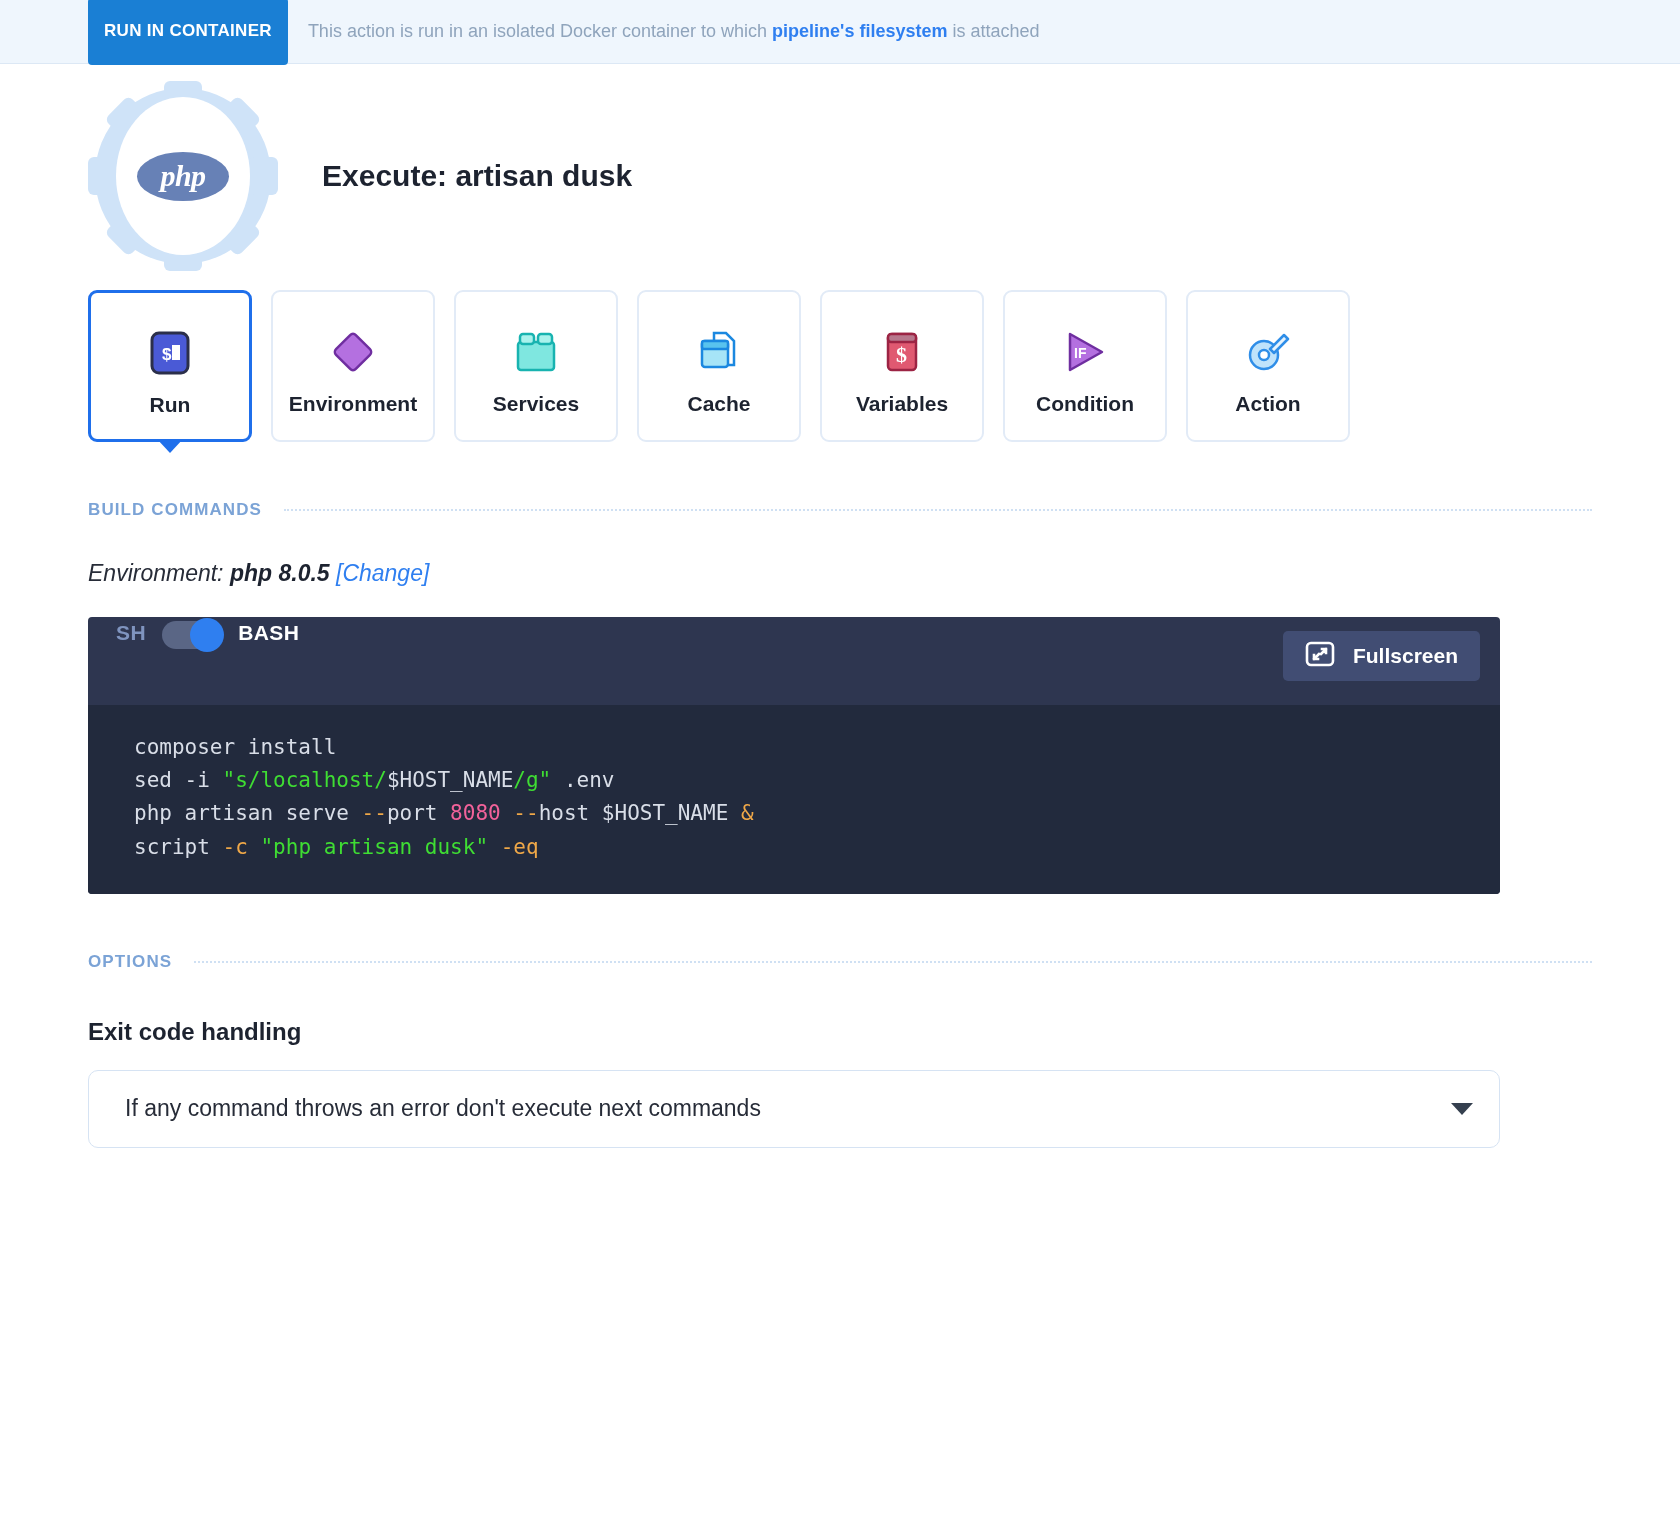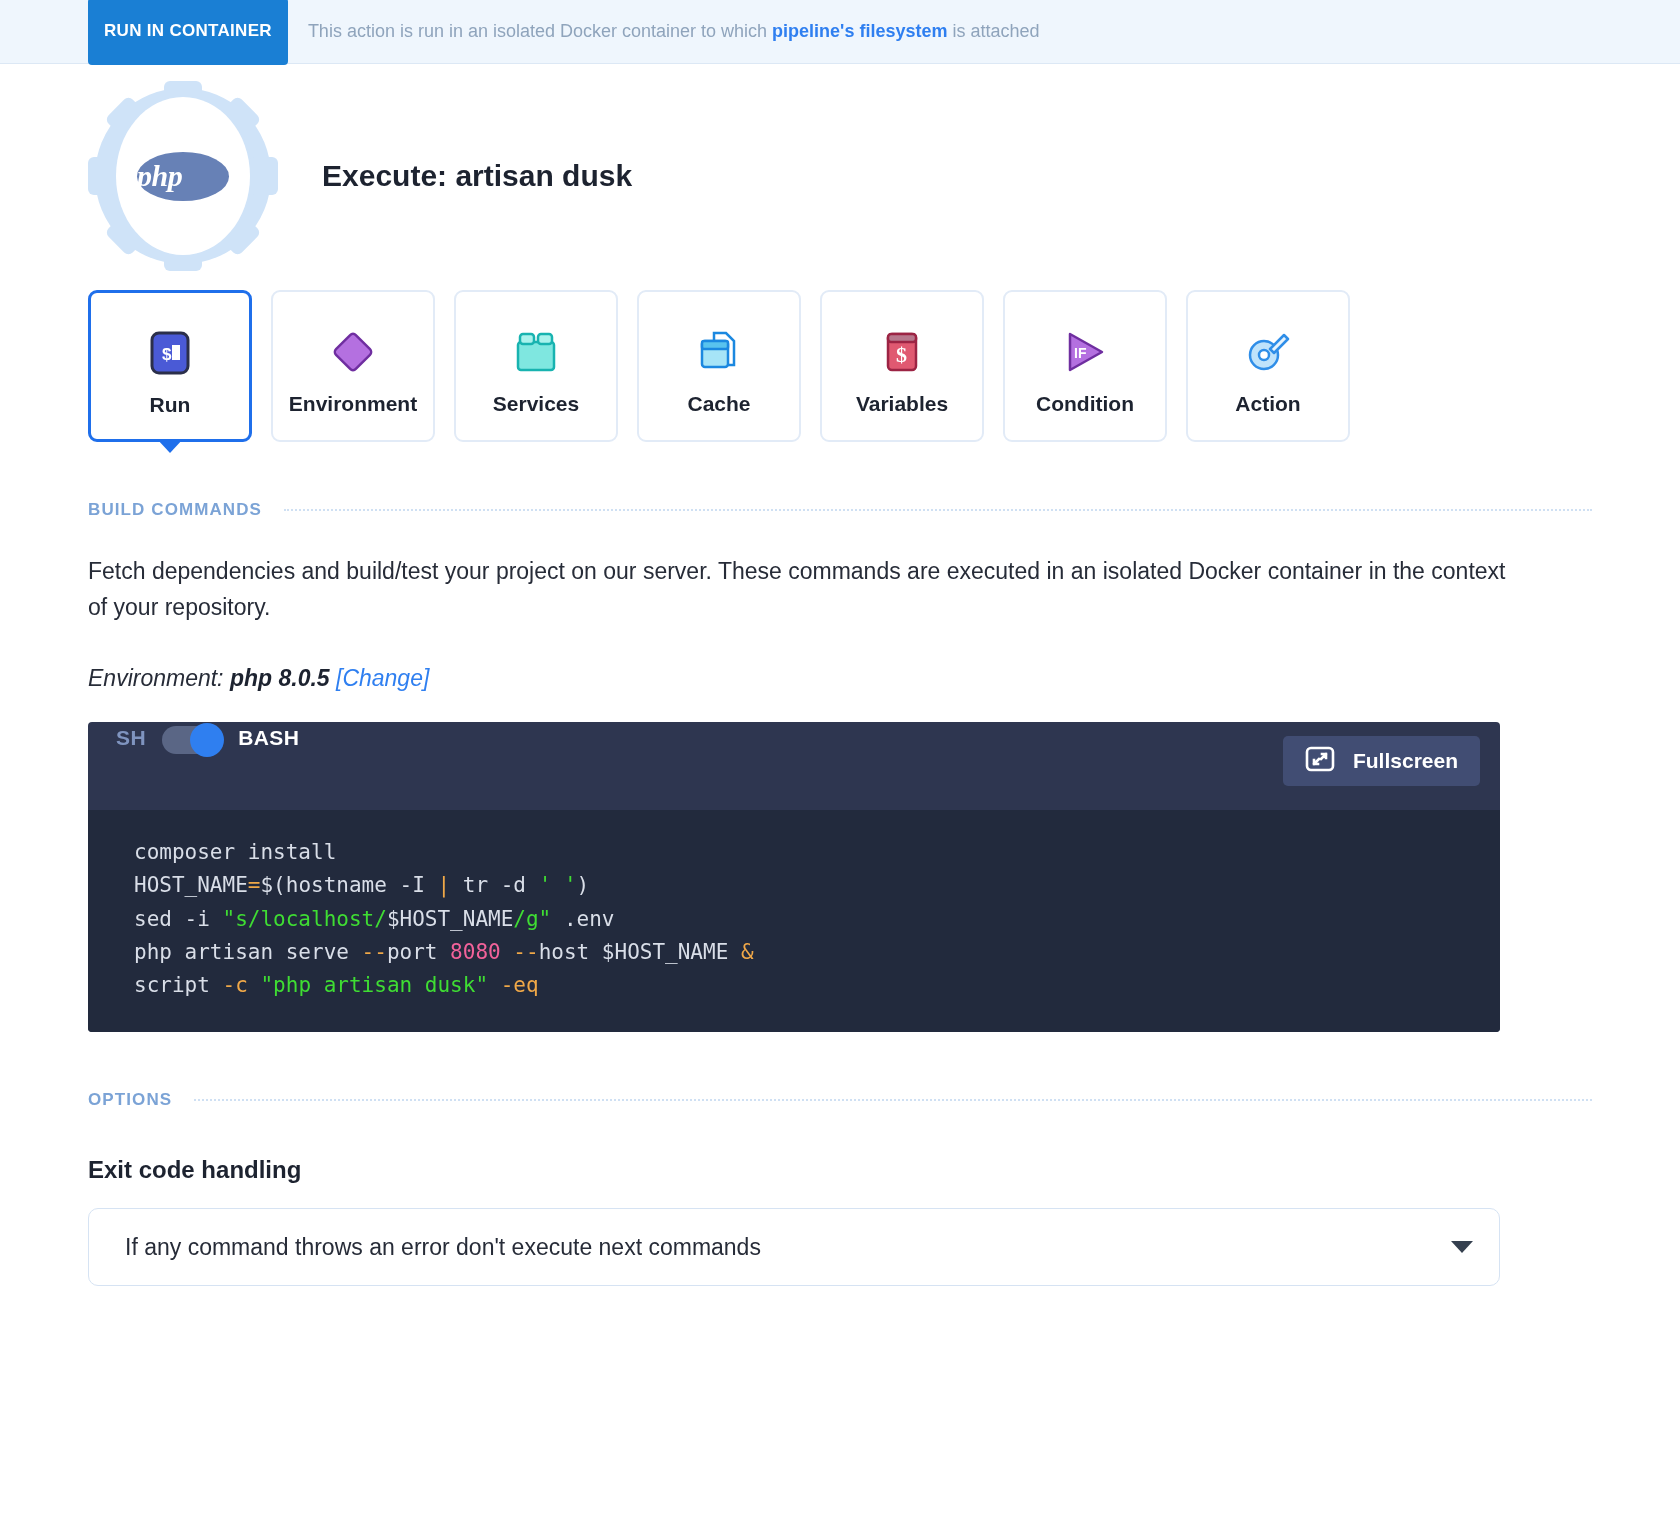--- a/index.html
+++ b/index.html
@@ -71,21 +71,21 @@
   }
   .gear-wrap svg { position: absolute; top: 0; left: 0; }
   .php-logo {
     position: relative;
     width: 92px;
     height: 49px;
     border-radius: 50%;
     background: #6781b6;
     display: flex;
     align-items: center;
-    justify-content: flex-start;
+    justify-content: center;
     z-index: 3;
   }
   .php-logo span {
     color: #ffffff;
     font-family: "Liberation Serif", serif;
     font-style: italic;
     font-weight: bold;
     font-size: 30px;
     letter-spacing: -0.5px;
     line-height: 1;
@@ -408,21 +408,20 @@
       <div class="tab-label">Action</div>
     </div>
 
   </div>
 
   <div class="section-head">
     <div class="txt">BUILD COMMANDS</div>
     <div class="rule"></div>
   </div>
 
-  <div class="body-text">Fetch dependencies and build/test your project on our server. These commands are executed in an isolated Docker container in the context of your repository.</div>
 
   <div class="env-line">
     <span>Environment:</span>
     <b>php 8.0.5</b>
     <a class="env-change" href="#">[Change]</a>
   </div>
 
   <div class="editor">
     <div class="editor-bar">
       <div class="sh-label">SH</div>
@@ -438,21 +437,20 @@
             <path d="M9 20 L14 15 M9 20 L9 16 M9 20 L13 20" fill="none" stroke="#ffffff" stroke-width="2.6" stroke-linecap="square"></path>
             <path d="M21 10 L16 15 M21 10 L21 14 M21 10 L17 10" fill="none" stroke="#ffffff" stroke-width="2.6" stroke-linecap="square"></path>
           </svg>
         </span>
         <span class="fs-text">Fullscreen</span>
       </div>
     </div>
 
     <div class="code-area">
       <div class="code-line"><span class="tok-plain">composer install</span></div>
-      <div class="code-line"><span class="tok-plain">HOST_NAME</span><span class="tok-op">=</span><span class="tok-plain">$(hostname </span><span class="tok-plain">-I </span><span class="tok-op">|</span><span class="tok-plain"> tr -d </span><span class="tok-str">' '</span><span class="tok-plain">)</span></div>
       <div class="code-line"><span class="tok-plain">sed -i </span><span class="tok-str">"s/localhost/</span><span class="tok-plain">$HOST_NAME</span><span class="tok-str">/g"</span><span class="tok-plain"> .env</span></div>
       <div class="code-line"><span class="tok-plain">php artisan serve </span><span class="tok-op">--</span><span class="tok-plain">port </span><span class="tok-num">8080</span><span class="tok-plain"> </span><span class="tok-op">--</span><span class="tok-plain">host $HOST_NAME </span><span class="tok-op">&amp;</span></div>
       <div class="code-line"><span class="tok-plain">script </span><span class="tok-op">-c</span><span class="tok-plain"> </span><span class="tok-str">"php artisan dusk"</span><span class="tok-plain"> </span><span class="tok-op">-eq</span></div>
     </div>
   </div>
 
   <div class="section-head">
     <div class="txt">OPTIONS</div>
     <div class="rule"></div>
   </div>

